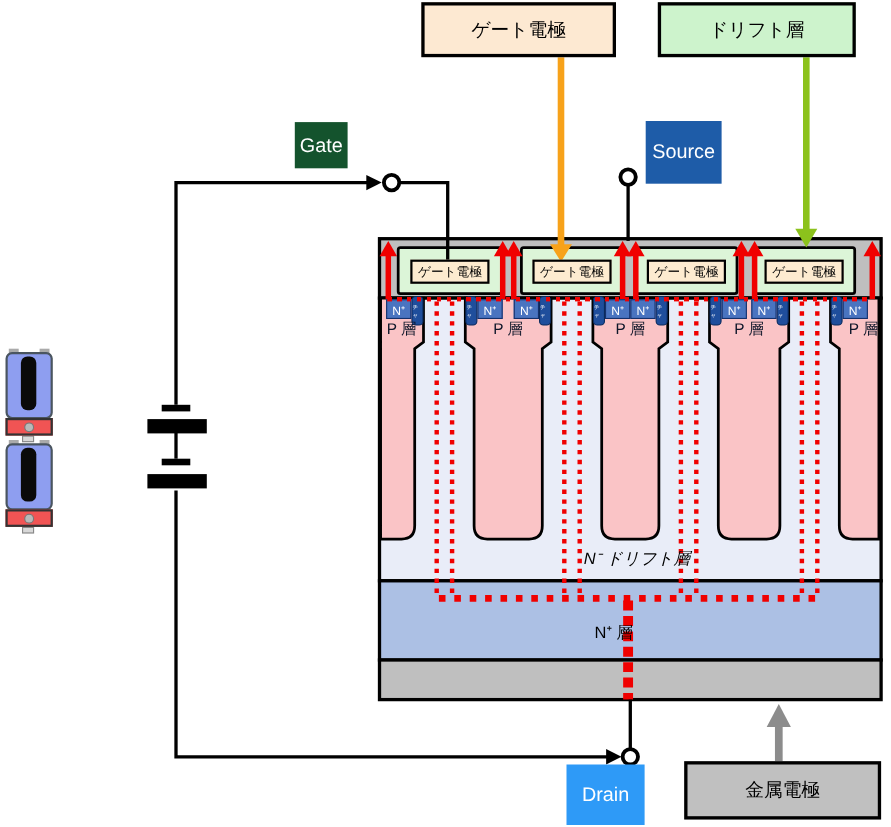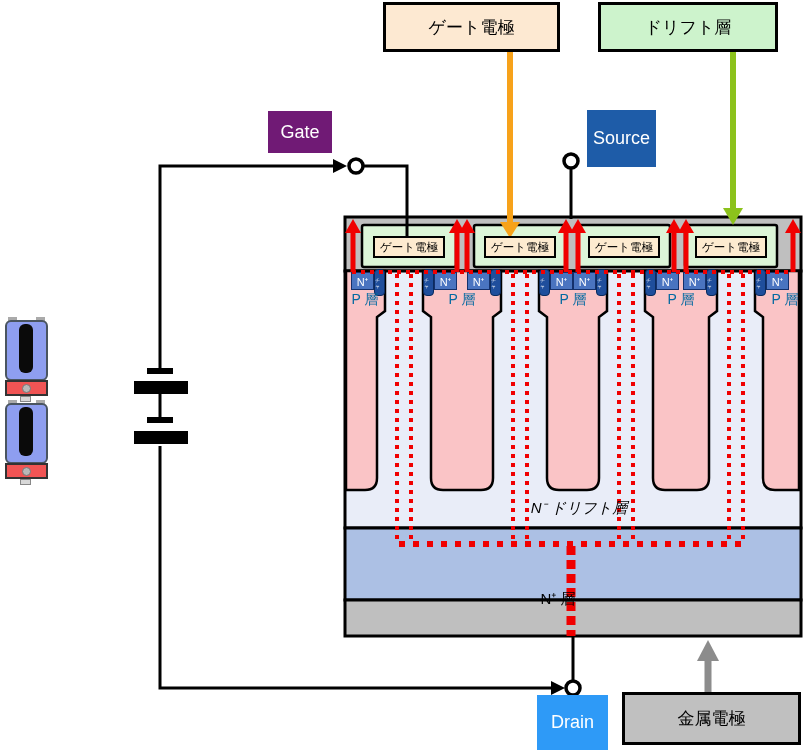--- a/index.html
+++ b/index.html
@@ -8,21 +8,21 @@
   #stage .abs{position:absolute;box-sizing:border-box;}
   .callout{border:3px solid #000;display:flex;align-items:center;justify-content:center;
            font-size:17px;color:#000;z-index:5;}
   .chip{display:flex;align-items:center;justify-content:center;color:#fff;font-size:18px;z-index:5;}
   .gatelabel{background:#FDEBD0;border:2px solid #000;display:flex;align-items:center;
              justify-content:center;font-size:11.5px;color:#000;z-index:3;}
   .nplus{background:#4A74C0;border:1px solid #14306B;color:#fff;font-size:11px;
          display:flex;align-items:center;justify-content:center;z-index:3;}
   .tab{background:#1F4E9C;border:1px solid #0B2B5E;border-radius:4px;color:#fff;font-size:5px;
        display:flex;align-items:center;justify-content:center;z-index:3;overflow:hidden;}
-  .plabel{color:#0369a1;font-size:14px;text-align:center;z-index:4;}
+  .plabel{color:#0f172a;font-size:14px;text-align:center;z-index:4;}
   .layerlabel{color:#000;font-size:15px;text-align:center;z-index:4;}
   .dotsh{z-index:4;background:repeating-linear-gradient(90deg,#F00000 0 4px,transparent 4px 9px);}
   svg{position:absolute;left:0;top:0;z-index:1;}
   
   .batbody{background:#8E9EF0;border:2px solid #4A5560;border-radius:6px;z-index:2;}
   .batstripe{background:#0a0a0a;border-radius:6px;z-index:3;}
   .batred{background:#F15454;border:2px solid #333;z-index:3;display:flex;align-items:center;justify-content:center;}
   .batdot{width:7px;height:7px;border-radius:50%;background:#b9b9b9;border:1px solid #777;}
   .battab{background:#d8d8d8;border:1px solid #888;z-index:2;}
   .batnotch{background:#aaa;z-index:1;}
@@ -123,27 +123,27 @@
     <circle cx="573" cy="688" r="7" fill="#fff" stroke="#000" stroke-width="3.5"></circle>
   </svg>
 
   <div class="abs callout" style="left:383px;top:2px;width:177px;height:50px;background:#FDE9D2;">
     <span>ゲート電極</span>
   </div>
   <div class="abs callout" style="left:598px;top:2px;width:180px;height:50px;background:#CDF3CC;">
     <span>ドリフト層</span>
   </div>
 
-  <div class="abs chip" style="left:268px;top:111px;width:64px;height:42px;background:#701a75;">
+  <div class="abs chip" style="left:268px;top:111px;width:48px;height:42px;background:#14532d;">
     <span>Gate</span>
   </div>
   <div class="abs chip" style="left:587px;top:110px;width:69px;height:57px;background:#1E5CA8;">
     <span>Source</span>
   </div>
-  <div class="abs chip" style="left:537px;top:695px;width:71px;height:55px;background:#2E9AF7;justify-content:center;">
+  <div class="abs chip" style="left:515px;top:695px;width:71px;height:55px;background:#2E9AF7;justify-content:center;">
     <span>Drain</span>
   </div>
   <div class="abs callout" style="left:622px;top:692px;width:179px;height:53px;background:#C0C0C0;">
     <span>金属電極</span>
   </div>
 
   <div class="abs gatelabel" style="left:373px;top:236px;width:72px;height:22px;">
     <span>ゲート電極</span>
     </div>
   <div class="abs gatelabel" style="left:484px;top:236px;width:72px;height:22px;">
@@ -208,21 +208,21 @@
 
   <div class="abs dotsh" style="left:352px;top:270px;width:438px;height:4px;"></div>
 
   <div class="abs plabel" style="left:340px;top:291px;width:50px;">P 層</div>
   <div class="abs plabel" style="left:437px;top:291px;width:50px;">P 層</div>
   <div class="abs plabel" style="left:548px;top:291px;width:50px;">P 層</div>
   <div class="abs plabel" style="left:656px;top:291px;width:50px;">P 層</div>
   <div class="abs plabel" style="left:760px;top:291px;width:50px;">P 層</div>
 
   <div class="abs layerlabel" style="left:499px;top:497px;width:160px;font-style:italic;">N⁻ ドリフト層</div>
-  <div class="abs layerlabel" style="left:478px;top:564px;width:160px;margin-top:24px;">N⁺ 層</div>
+  <div class="abs layerlabel" style="left:478px;top:564px;width:160px;">N⁺ 層</div>
 
   <div>
     <div class="abs batnotch" style="left:8px;top:317px;width:9px;height:5px;"></div>
     <div class="abs batnotch" style="left:36px;top:317px;width:9px;height:5px;"></div>
     <div class="abs batbody" style="left:5px;top:320px;width:43px;height:61px;"></div>
     <div class="abs batstripe" style="left:19px;top:324px;width:14px;height:49px;"></div>
     <div class="abs batred" style="left:5px;top:380px;width:43px;height:16px;">
         <div class="batdot"></div>
       </div>
     <div class="abs battab" style="left:20px;top:396px;width:11px;height:6px;"></div>

